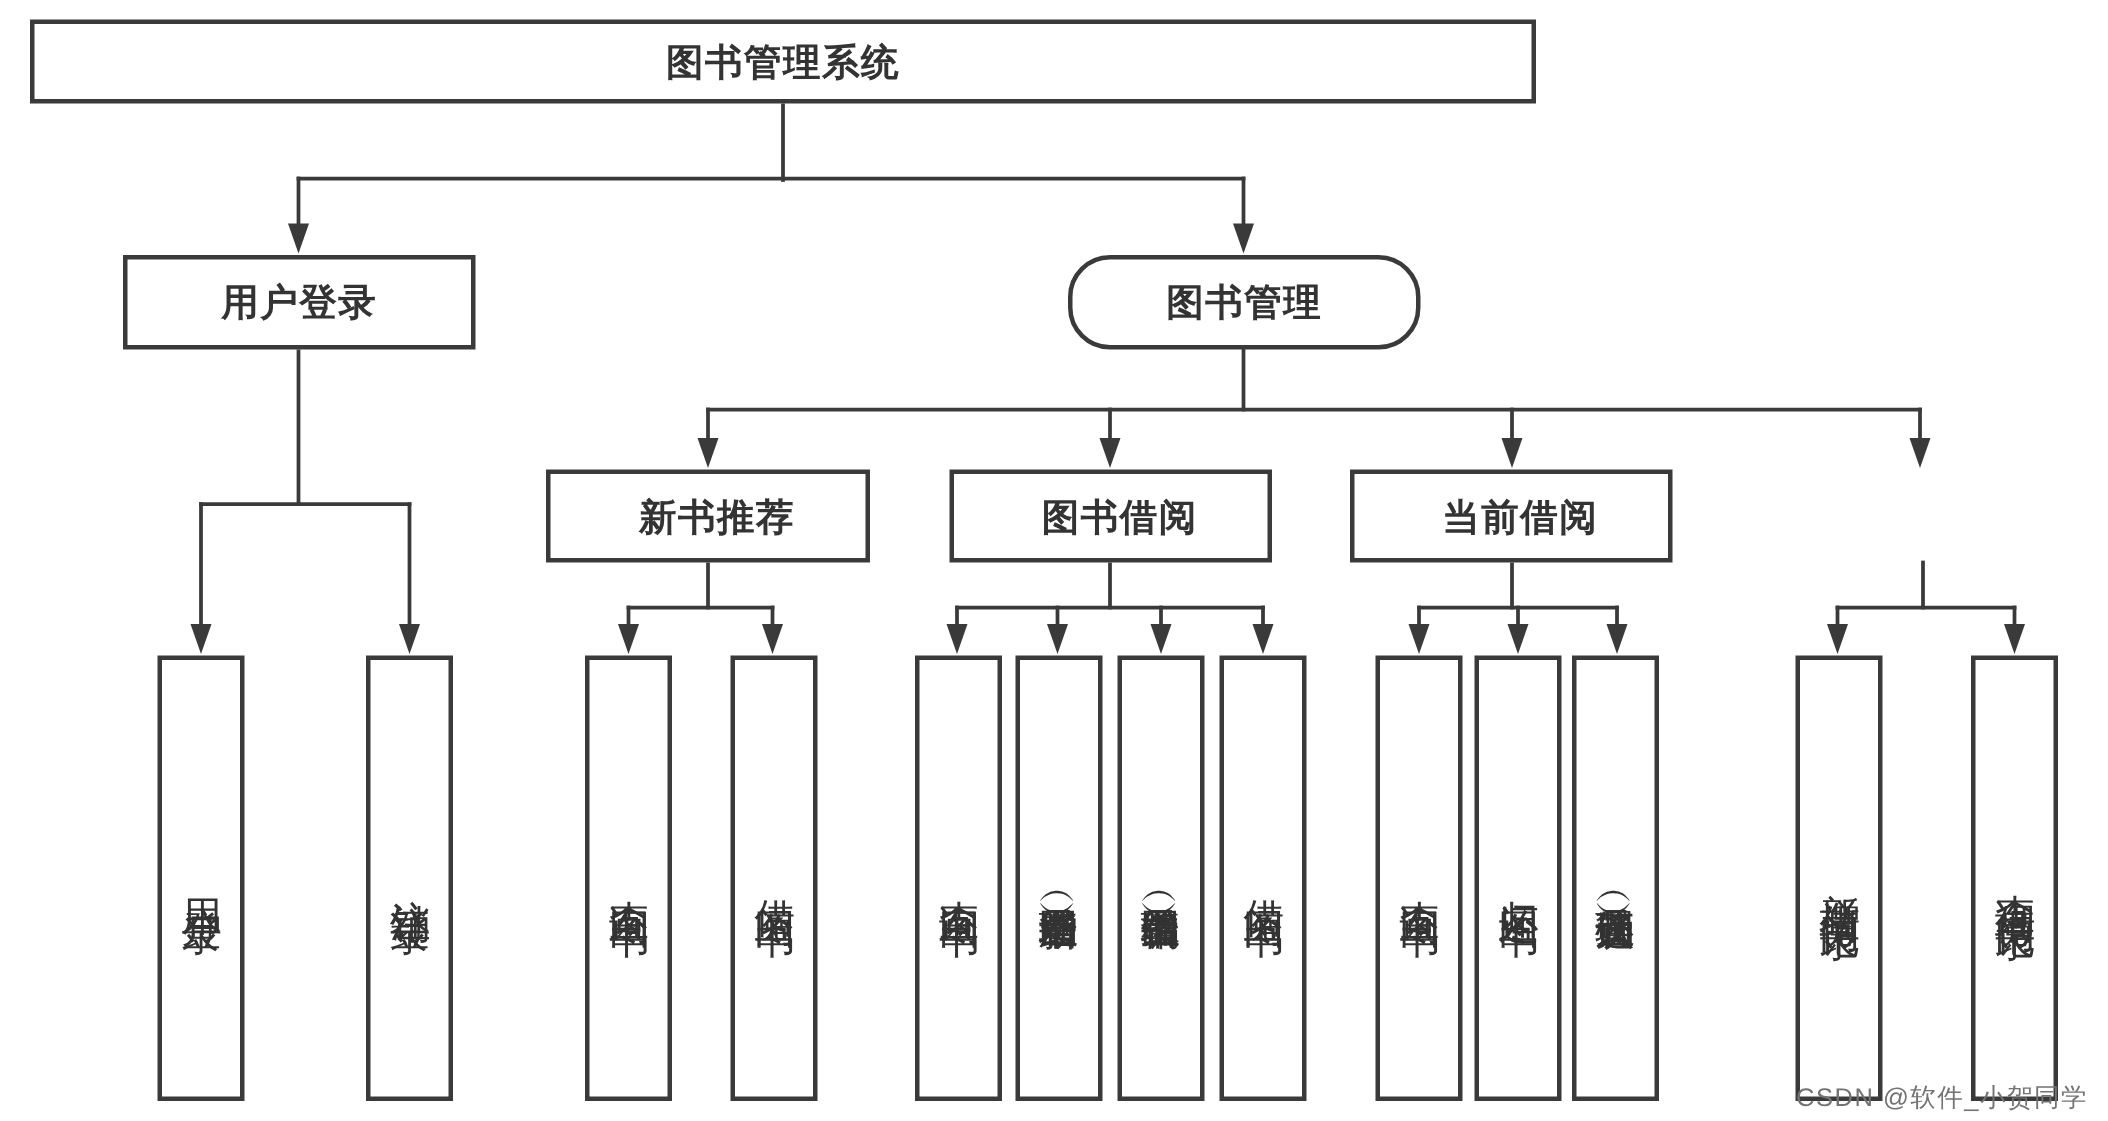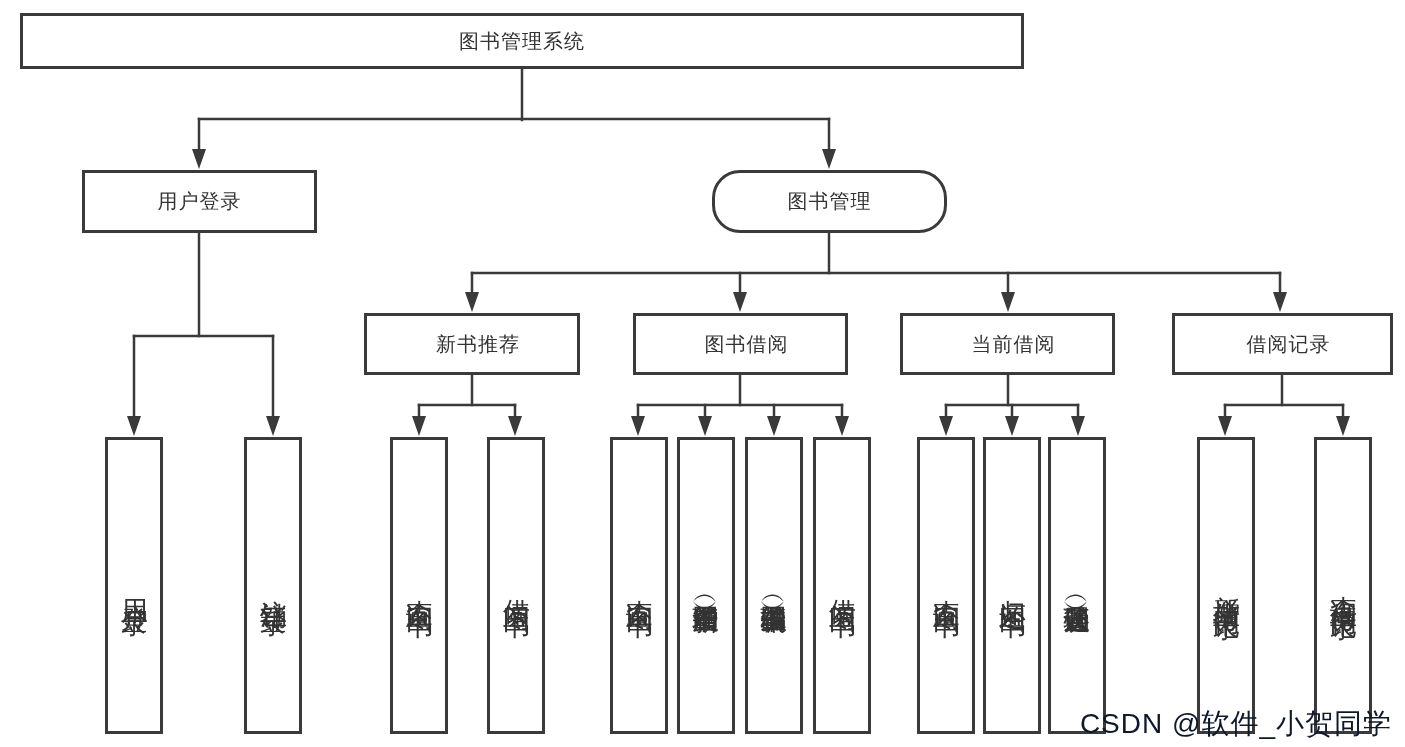--- a/index.html
+++ b/index.html
@@ -19,21 +19,21 @@
   .box {
     position: absolute;
     box-sizing: border-box;
     border: 3px solid #3a3a3a;
     background: #ffffff;
     display: flex;
     align-items: center;
     justify-content: center;
     color: #333333;
   }
-  .hbox { font-size: 20px; letter-spacing: 1px; }
+  .hbox { font-size: 25px; letter-spacing: 1px; font-weight: bold; }
   .root-box  { left: 20px;  top: 13px;  width: 1004px; height: 56px; }
   .lvl2-a    { left: 82px;  top: 170px; width: 235px;  height: 63px; }
   .lvl2-b    { left: 712px; top: 170px; width: 235px;  height: 63px; border-radius: 28px; }
   .lvl3      { top: 313px; height: 62px; padding-left: 12px; }
   .lvl3-a    { left: 364px;  width: 216px; }
   .lvl3-b    { left: 633px;  width: 215px; }
   .lvl3-c    { left: 900px;  width: 215px; }
   .lvl3-d    { left: 1172px; width: 221px; }
   .leaf      { top: 437px; height: 297px; width: 58px; }
   .leaf span {
@@ -48,22 +48,22 @@
   .leaf-a1 { left: 390px; }  .leaf-a2 { left: 487px; }
   .leaf-b1 { left: 610px; }  .leaf-b2 { left: 677px; }
   .leaf-b3 { left: 745px; }  .leaf-b4 { left: 813px; }
   .leaf-c1 { left: 917px; }  .leaf-c2 { left: 983px; }
   .leaf-c3 { left: 1048px; }
   .leaf-d1 { left: 1197px; } .leaf-d2 { left: 1314px; }
   .watermark {
     position: absolute;
     right: 13px;
     bottom: 4px;
-    font-size: 28px;
-    color: #0f172a;
+    font-size: 17px;
+    color: #737373;
     z-index: 5;
     letter-spacing: 1px;
   }
 </style>
 </head>
 <body>
 
 <div class="canvas">
 
   <svg class="connectors" width="1405" height="747" viewBox="0 0 1405 747" stroke="#3a3a3a" stroke-width="2.5" stroke-linecap="square" fill="none">
@@ -140,23 +140,20 @@
 
   <div class="box hbox lvl3 lvl3-a">
     <span>新书推荐</span>
   </div>
   <div class="box hbox lvl3 lvl3-c">
     <span>当前借阅</span>
   </div>
   <div class="box hbox lvl3 lvl3-b">
     <span>图书借阅</span>
   </div>
-  <div class="box hbox lvl3 lvl3-d">
-    <span>借阅记录</span>
-  </div>
 
   <div class="box leaf leaf-l1">
     <span>用户登录</span>
   </div>
   <div class="box leaf leaf-l2">
     <span>注销登录</span>
   </div>
 
   <div class="box leaf leaf-a1">
     <span>查询图书</span>

